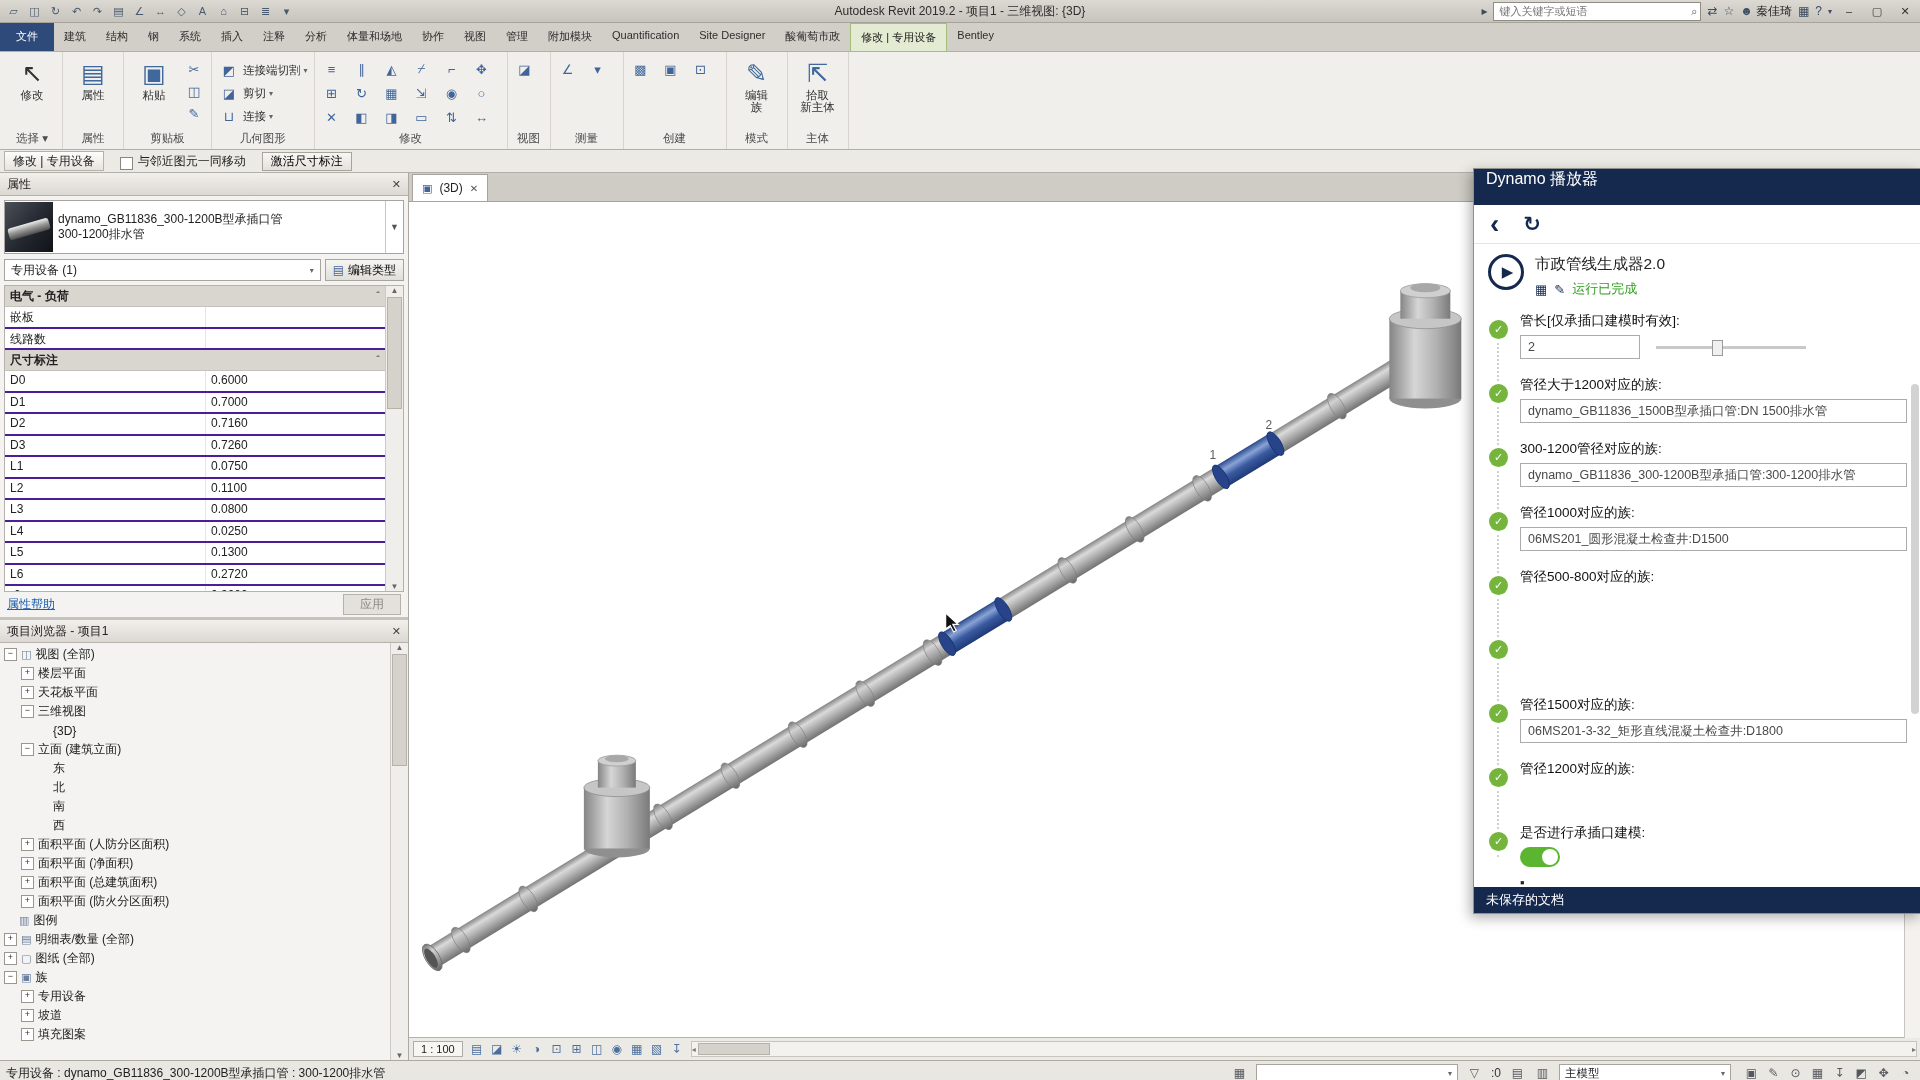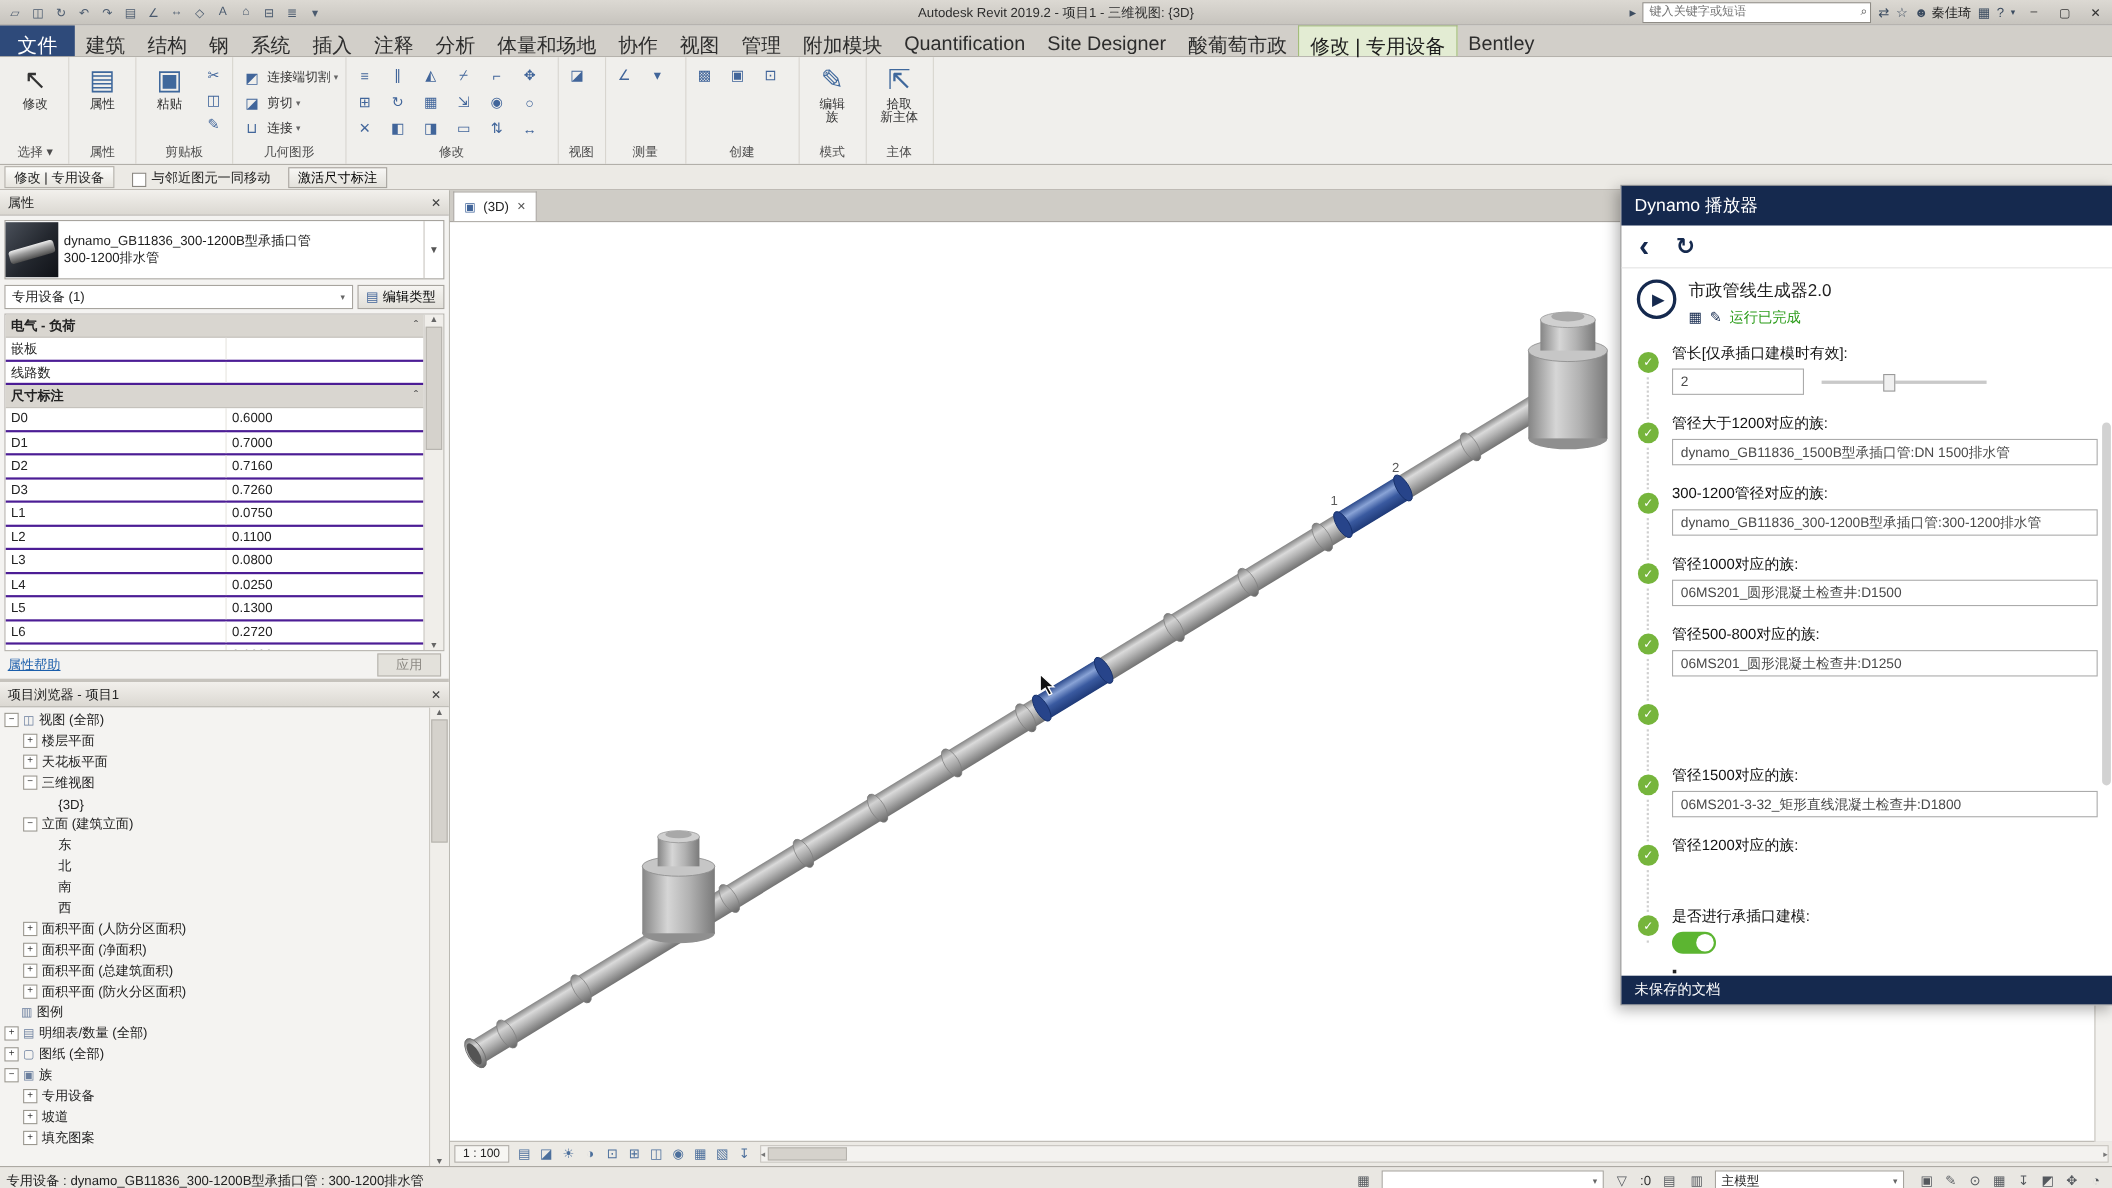--- a/index.html
+++ b/index.html
@@ -16,21 +16,21 @@
   .searchbox{width:200px;height:17px;background:#fff;border:1px solid #8f8c86;display:flex;align-items:center;padding:0 3px;}
   .searchbox input{border:none;outline:none;flex:1;font-size:11px;font-family:inherit;color:#444;background:transparent;}
   .sb-ico{font-size:11px;color:#555;}
   .tb-ico{font-size:12px;color:#3c4c60;}
   .tb-user{display:flex;align-items:center;gap:3px;font-size:12px;color:#222;}
   .avatar{font-size:12px;color:#3c4c60;}
   .wbtn{width:22px;height:17px;display:inline-flex;align-items:center;justify-content:center;
         font-size:11px;color:#333;}
   
   .tabsbar{height:28px;background:#d2cfc9;display:flex;align-items:stretch;border-bottom:1px solid #b2afa9;}
-  .rtab{padding:6px 10px 0;font-size:18px;color:#2d2d2d;white-space:nowrap;}
+  .rtab{padding:6px 10px 0;font-size:11px;color:#2d2d2d;white-space:nowrap;}
   .rtab.file{background:#2e4a7a;color:#fff;padding:6px 16px 0;}
   .rtab.contextual{background:#e3ecd3;border:1px solid #a3bd7a;border-bottom:none;color:#1c1c1c;}
   
   .ribbon{height:97px;background:#f0efec;display:flex;border-bottom:1px solid #b2afa9;padding-left:2px;}
   .rpanel{display:flex;flex-direction:column;border-right:1px solid #d8d5cf;}
   .rp-body{flex:1;display:flex;align-items:flex-start;padding:4px 6px 0;gap:5px;}
   .rp-label{height:18px;text-align:center;font-size:11.5px;color:#4c4c4c;white-space:nowrap;padding:0 6px;}
   .bigbtn{display:flex;flex-direction:column;align-items:center;width:48px;gap:2px;padding-top:3px;}
   .bb-ico{font-size:25px;line-height:28px;color:#3f689c;}
   .bigbtn[data-name="modify-button"] .bb-ico{color:#333;}
@@ -128,21 +128,21 @@
   .sb-combo{width:190px;height:17px;background:#fff;border:1px solid #a7a49e;display:flex;align-items:center;
             padding:0 5px;font-size:11.5px;flex:none;}
   .sb-combo .dd{margin-left:auto;}
   .sb-combo.wide{width:160px;}
   .s-ico.sb{color:#55595e;width:17px;font-size:12px;}
   #sbicons{display:flex;gap:5px;margin-left:4px;}
   .sb-count{color:#333;}
   
   .dynamo{position:absolute;left:1473px;top:168px;width:447px;height:744px;background:#fff;border:1px solid #8f8f8f;
           box-shadow:-3px 4px 12px rgba(0,0,0,.3);z-index:50;display:flex;flex-direction:column;}
-  .d-head{height:36px;flex:none;background:#15294e;color:#fff;display:flex;align-items:center;padding:0 12px;font-size:16px;}
+  .d-head{height:36px;flex:none;background:#15294e;color:#fff;display:flex;align-items:flex-start;padding:0 12px;font-size:16px;}
   .d-nav{height:38px;flex:none;display:flex;align-items:center;gap:24px;padding:0 16px;border-bottom:1px solid #e3e3e3;color:#15294e;}
   .d-back{font-size:28px;line-height:24px;font-weight:bold;}
   .d-refresh{font-size:21px;font-weight:bold;}
   .d-script{flex:none;display:flex;align-items:flex-start;gap:11px;padding:10px 14px 2px;}
   .d-play{width:36px;height:36px;flex:none;border:3px solid #15294e;border-radius:50%;color:#15294e;display:flex;
           align-items:center;justify-content:center;font-size:15px;padding-left:3px;box-sizing:border-box;}
   .d-script-title{font-size:15.5px;color:#222;}
   .d-status-row{display:flex;align-items:center;gap:7px;margin-top:5px;}
   .d-ico{font-size:13px;color:#15294e;}
   .d-status{color:#2f9e1e;font-size:13px;}
@@ -783,21 +783,20 @@
           <span class="d-check" data-name="input-complete-check-icon">✓</span>
           <div class="d-content">
             <div class="d-label" data-name="input-label">管径1000对应的族:</div>
             <div class="d-box" data-name="input-value">06MS201_圆形混凝土检查井:D1500</div>
           </div>
         </div>
         <div class="d-row" data-name="dynamo-input-row">
           <span class="d-check" data-name="input-complete-check-icon">✓</span>
           <div class="d-content">
             <div class="d-label" data-name="input-label">管径500-800对应的族:</div>
-            <div class="d-box" data-name="input-value">06MS201_圆形混凝土检查井:D1250</div>
           </div>
         </div>
         <div class="d-row" data-name="dynamo-input-row">
           <span class="d-check" data-name="input-complete-check-icon">✓</span>
         </div>
         <div class="d-row" data-name="dynamo-input-row">
           <span class="d-check" data-name="input-complete-check-icon">✓</span>
           <div class="d-content">
             <div class="d-label" data-name="input-label">管径1500对应的族:</div>
             <div class="d-box" data-name="input-value">06MS201-3-32_矩形直线混凝土检查井:D1800</div>

